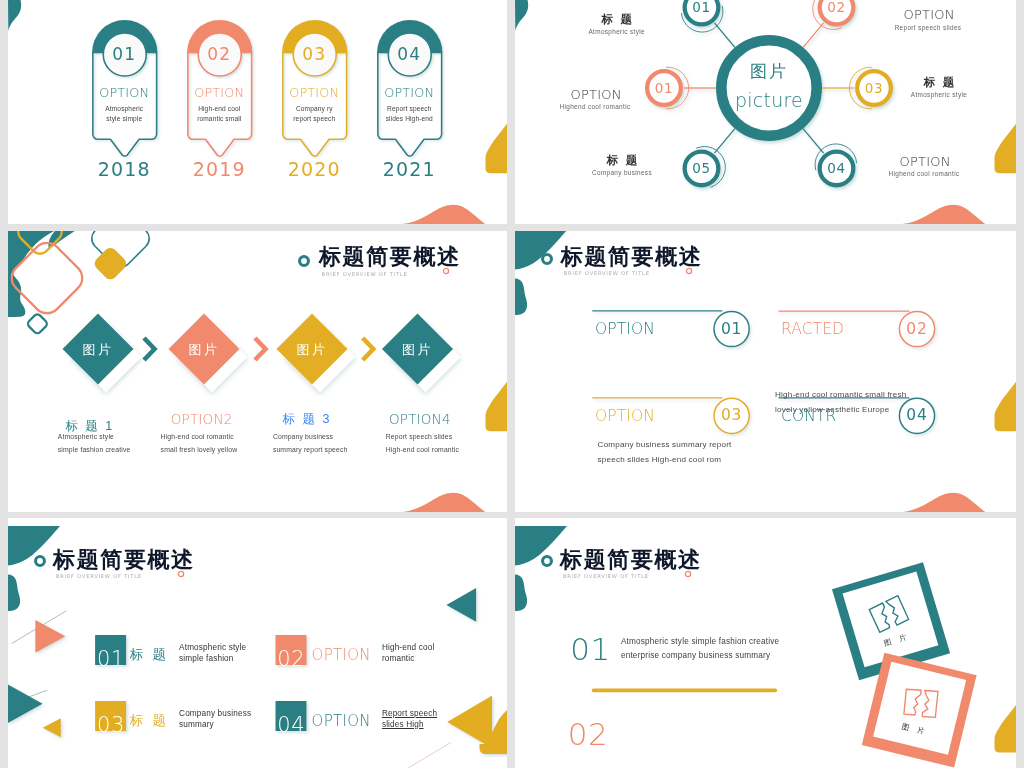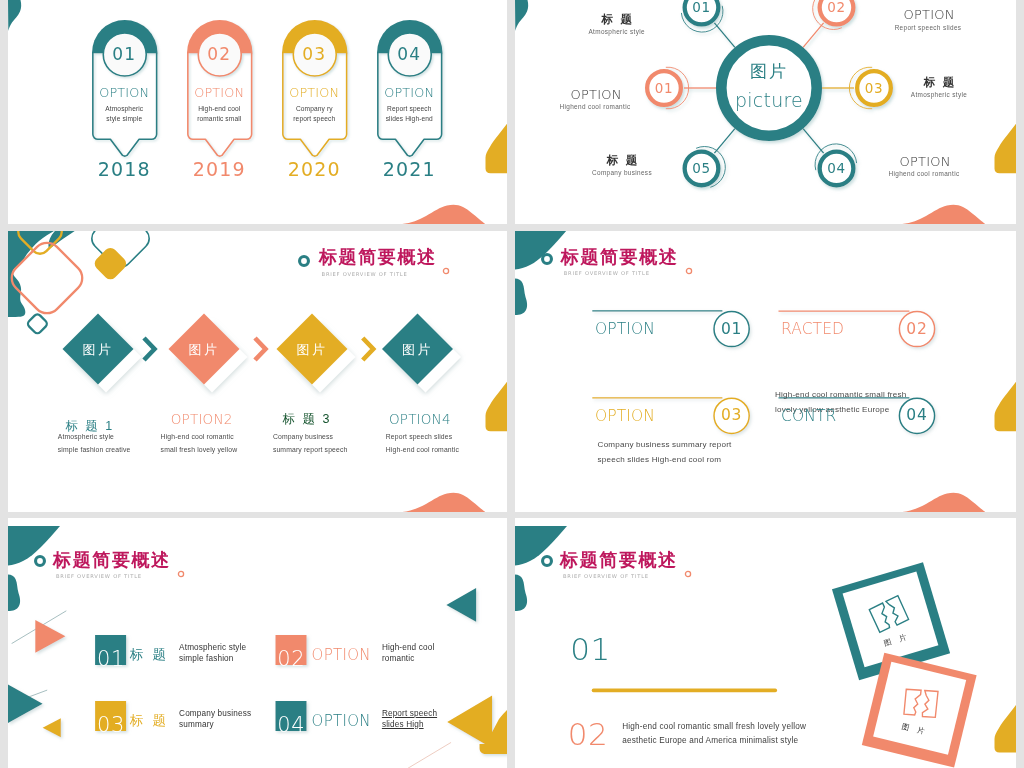--- a/index.html
+++ b/index.html
@@ -27,21 +27,21 @@
   .hub-center-en { position:absolute; width:120px; text-align:center; font-size:19px;
                    letter-spacing:.2px; color:#2a7f84; font-family:"DejaVu Sans",sans-serif; font-weight:300;}
   .hub-num { position:absolute; width:44px; text-align:center; font-size:13.5px;
              font-family:"DejaVu Sans", sans-serif; letter-spacing:.6px; }
   .hub-lab { position:absolute; font-size:11.5px; letter-spacing:2.2px; color:#333; font-weight:600; text-indent:2.2px; }
   .hub-lab.en { font-family:"DejaVu Sans", sans-serif; font-weight:300; font-size:13px; letter-spacing:.2px;}
   .hub-sub { position:absolute; font-size:6.4px; color:#666; letter-spacing:.35px; }
 
 
   
-  .sl-title { position:absolute; font-size:18px; font-weight:700; color:#be185d;
+  .sl-title { position:absolute; font-size:22px; font-weight:700; color:#0f172a;
               letter-spacing:1.6px; white-space:nowrap; line-height:20px; }
   .sl-sub   { position:absolute; font-size:5.2px; color:#ababab; letter-spacing:0.75px;
               white-space:nowrap; font-family:"DejaVu Sans",sans-serif; line-height:7px; }
 
   
   .dia-lab  { position:absolute; font-size:12.5px; white-space:nowrap; }
   .dia-lab.cn { letter-spacing:2px; }
   .dia-lab.en { font-family:"DejaVu Sans",sans-serif; font-weight:300; letter-spacing:.2px; font-size:13.5px; }
   .dia-desc { position:absolute; font-size:6.8px; line-height:12.8px; color:#4a4a4a; letter-spacing:.15px; }
   .dia-txt  { position:absolute; font-size:13px; color:#fff; letter-spacing:2.5px; white-space:nowrap; }
@@ -282,21 +282,21 @@
     <div class="sl-title" style="left:311px; top:16.9px;">标题简要概述</div>
     <div class="sl-sub" style="left:313.6px; top:41.3px;">BRIEF OVERVIEW OF TITLE</div>
     <div class="dia-txt" style="left:60px; top:111px; width:60px; text-align:center;">图片</div>
     <div class="dia-txt" style="left:166px; top:111px; width:60px; text-align:center;">图片</div>
     <div class="dia-txt" style="left:274px; top:111px; width:60px; text-align:center;">图片</div>
     <div class="dia-txt" style="left:379.5px; top:111px; width:60px; text-align:center;">图片</div>
     <div class="dia-lab cn" style="left:57.4px; top:188px; color:#2a7f84">标 题 1</div>
     <div class="dia-desc" style="left:49.8px; top:201.0px; width:76px;">Atmospheric style simple fashion creative</div>
     <div class="dia-lab en" style="left:162.8px; top:180.5px; color:#f1896c">OPTION2</div>
     <div class="dia-desc" style="left:152.6px; top:201.0px; width:82px;">High-end cool romantic small fresh lovely yellow</div>
-    <div class="dia-lab cn" style="left:274.6px; top:180.5px; color:#14532d">标 题 3</div>
+    <div class="dia-lab cn" style="left:274.6px; top:180.5px; color:#3b82f6">标 题 3</div>
     <div class="dia-desc" style="left:264.9px; top:201.0px; width:80px;">Company business summary report speech</div>
     <div class="dia-lab en" style="left:381.0px; top:180.5px; color:#2a7f84">OPTION4</div>
     <div class="dia-desc" style="left:377.8px; top:201.0px; width:76px;">Report speech slides High-end cool romantic</div>
   </div>
   </div>
   <div class="slide s4">
   <div style="position:absolute;left:0;top:-1px;width:100%;height:100%;">
     <svg width="501" height="282" viewBox="0 0 501 282" style="position:absolute;left:0;top:0;">
       <defs>
             <filter id="s4sh" x="-40%" y="-40%" width="200%" height="200%">
@@ -404,22 +404,22 @@
     <svg width="26" height="26" viewBox="0 0 26 26" style="position:absolute;left:19.1px;top:22.2px;">
       <circle cx="13" cy="13" r="4.45" fill="none" stroke="#2a7f84" stroke-width="3.1"></circle>
     </svg>
     <svg width="14" height="14" viewBox="0 0 14 14" style="position:absolute;left:165.8px;top:40.6px;">
       <circle cx="7" cy="7" r="2.6" fill="none" stroke="#f1896c" stroke-width="1.3"></circle>
     </svg>
     <div class="sl-title" style="left:45.1px; top:23.8px;">标题简要概述</div>
     <div class="sl-sub" style="left:48px; top:47.2px;">BRIEF OVERVIEW OF TITLE</div>
 
     <div class="big-num" style="left:55.2px; top:107.5px; color:#2a7f84;">01</div>
+    <div class="big-desc" style="left:105.9px; top:108.6px; width:168px;">Atmospheric style simple fashion creative enterprise company business summary</div>
     <div class="big-num" style="left:52.7px; top:192.5px; color:#f1896c;">02</div>
-    <div class="big-desc" style="left:107.2px; top:193.7px; width:192px;">High-end cool romantic small fresh lovely yellow aesthetic Europe and America minimalist style</div>
 
     <svg width="501" height="250" viewBox="0 0 501 250" style="position:absolute;left:0;top:0;overflow:visible;">
       <g transform="translate(376.05,95.25) rotate(-16.6)">
         <rect x="-47.5" y="-47.5" width="95" height="95" fill="#2a7f84"></rect>
         <rect x="-38.5" y="-40.5" width="77" height="77" fill="#ffffff"></rect>
         <g transform="translate(-0.5,-9) scale(0.92)" fill="none" stroke="#2a7f84" stroke-width="1.5" stroke-linejoin="miter">
           <path d="M-18.5 -9.0 L-2.6 -11.8 L-2.0 -7.0 L-6.6 -1.0 L-2.6 3.6 L-5.8 8.6 L-2.6 12.6 L-3.0 16.0 L-14.6 17.8 Z"></path>
           <path d="M1.4 -12.4 L15.6 -14.8 L19.4 13.2 L5.6 15.6 L4.6 11.6 L9.4 6.4 L5.0 2.0 L8.2 -3.2 L4.2 -7.6 Z"></path>
         </g>
         <text x="0" y="22" text-anchor="middle" font-size="7.6" fill="#333" letter-spacing="3">图 片</text>

